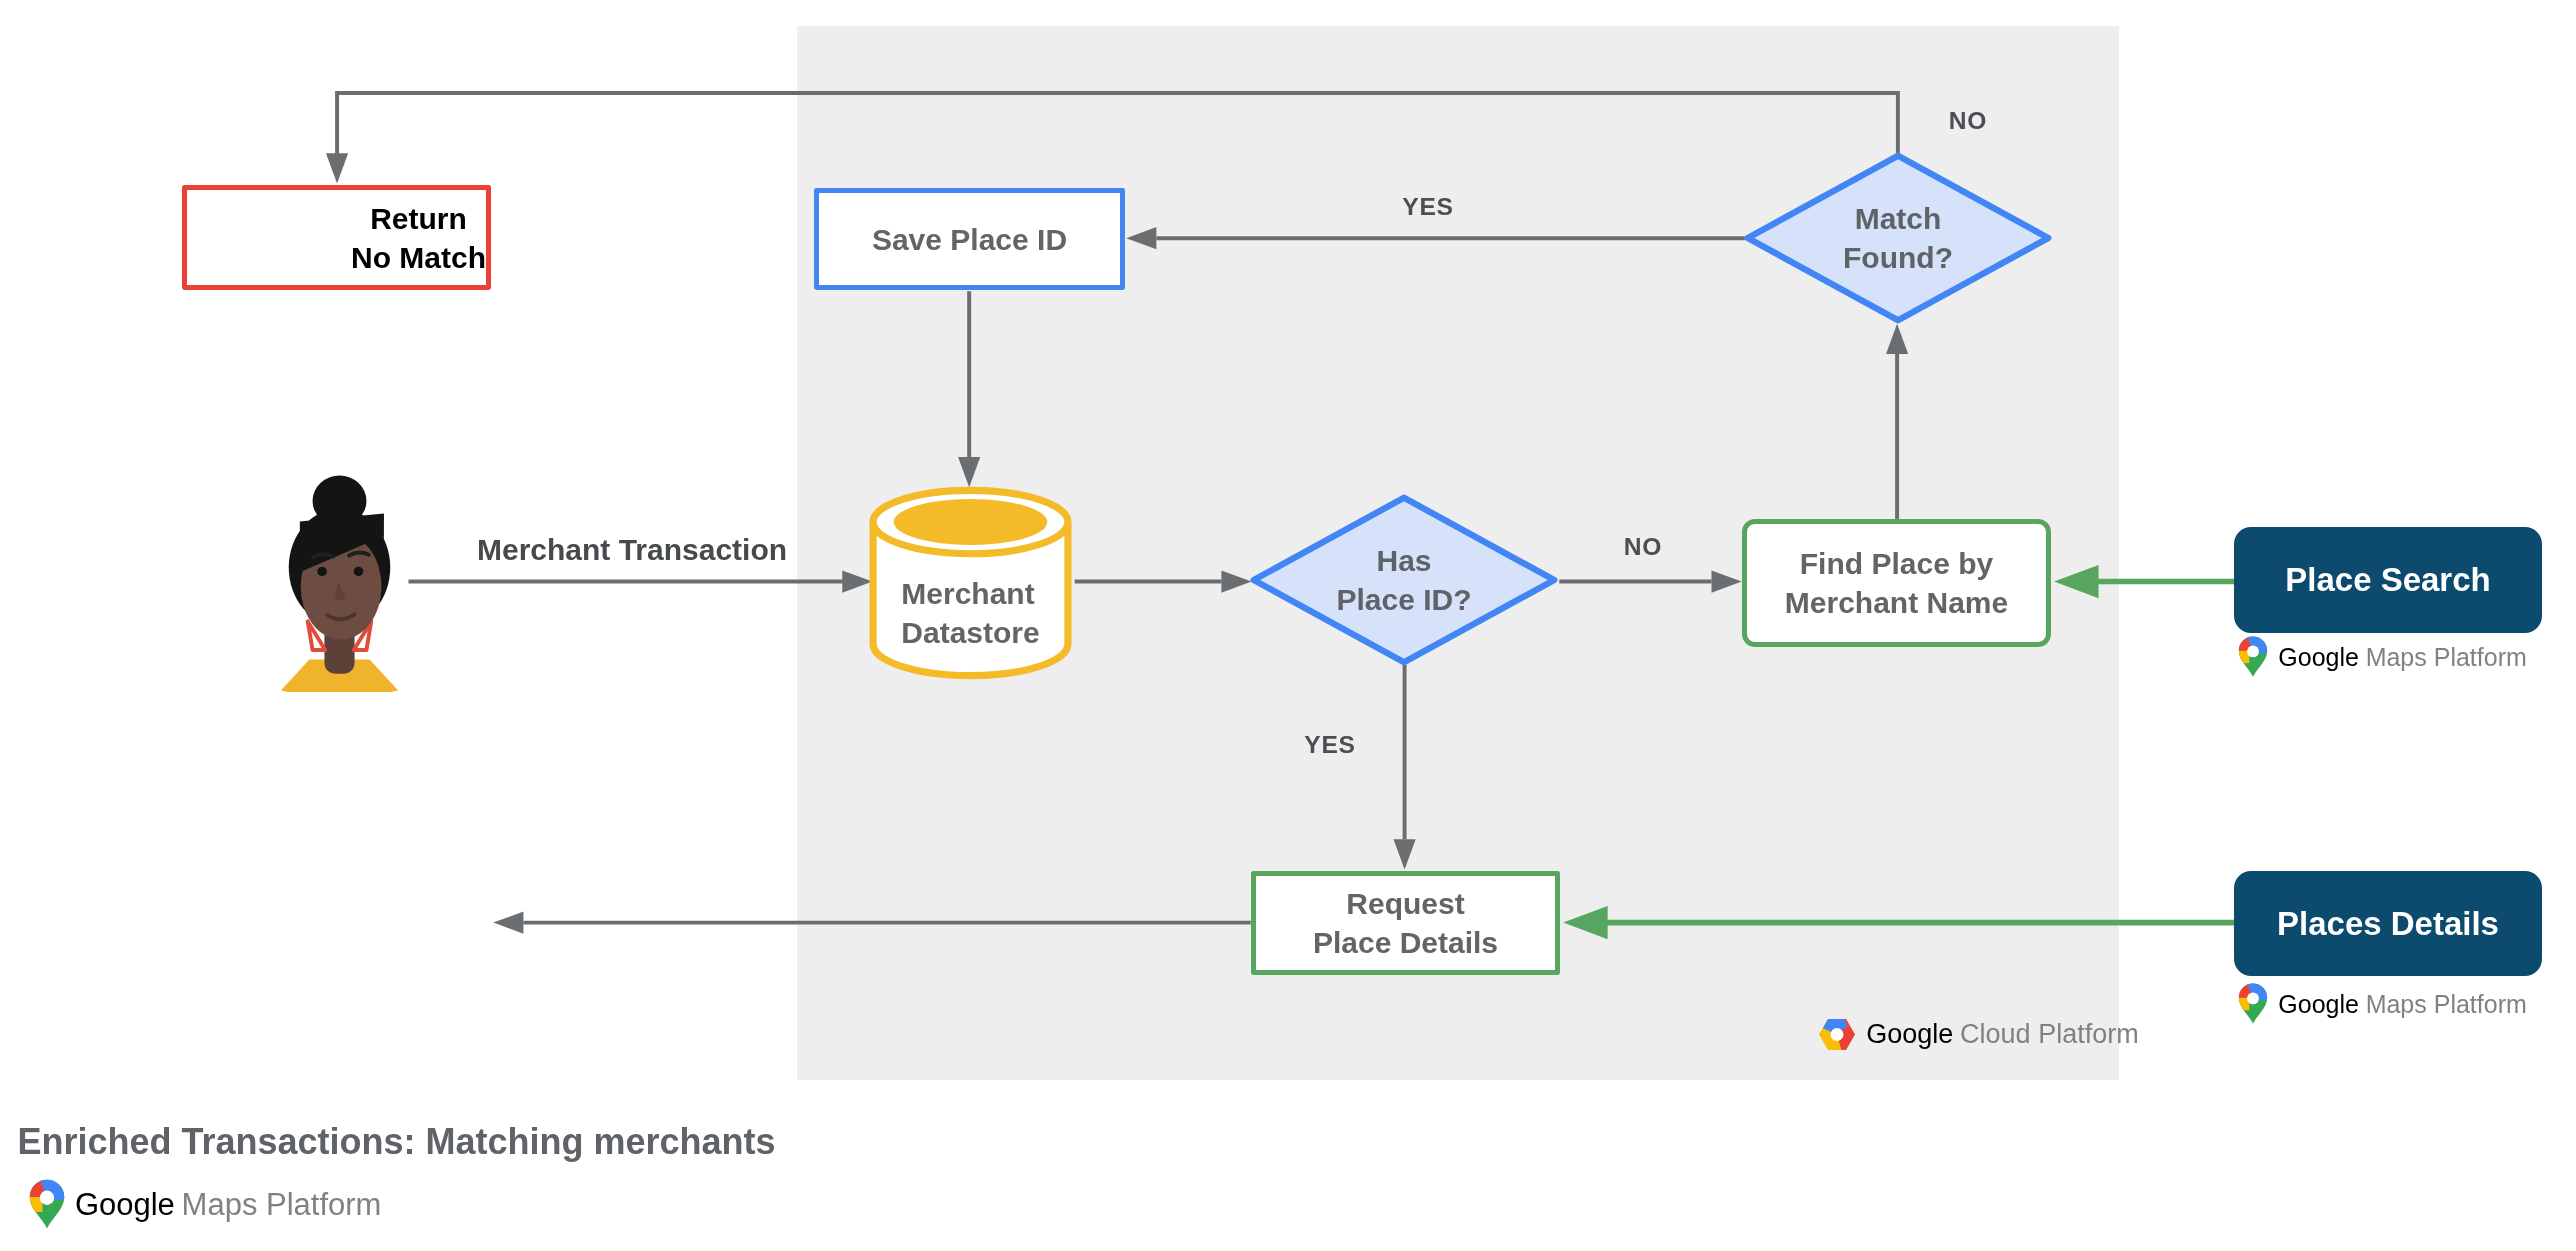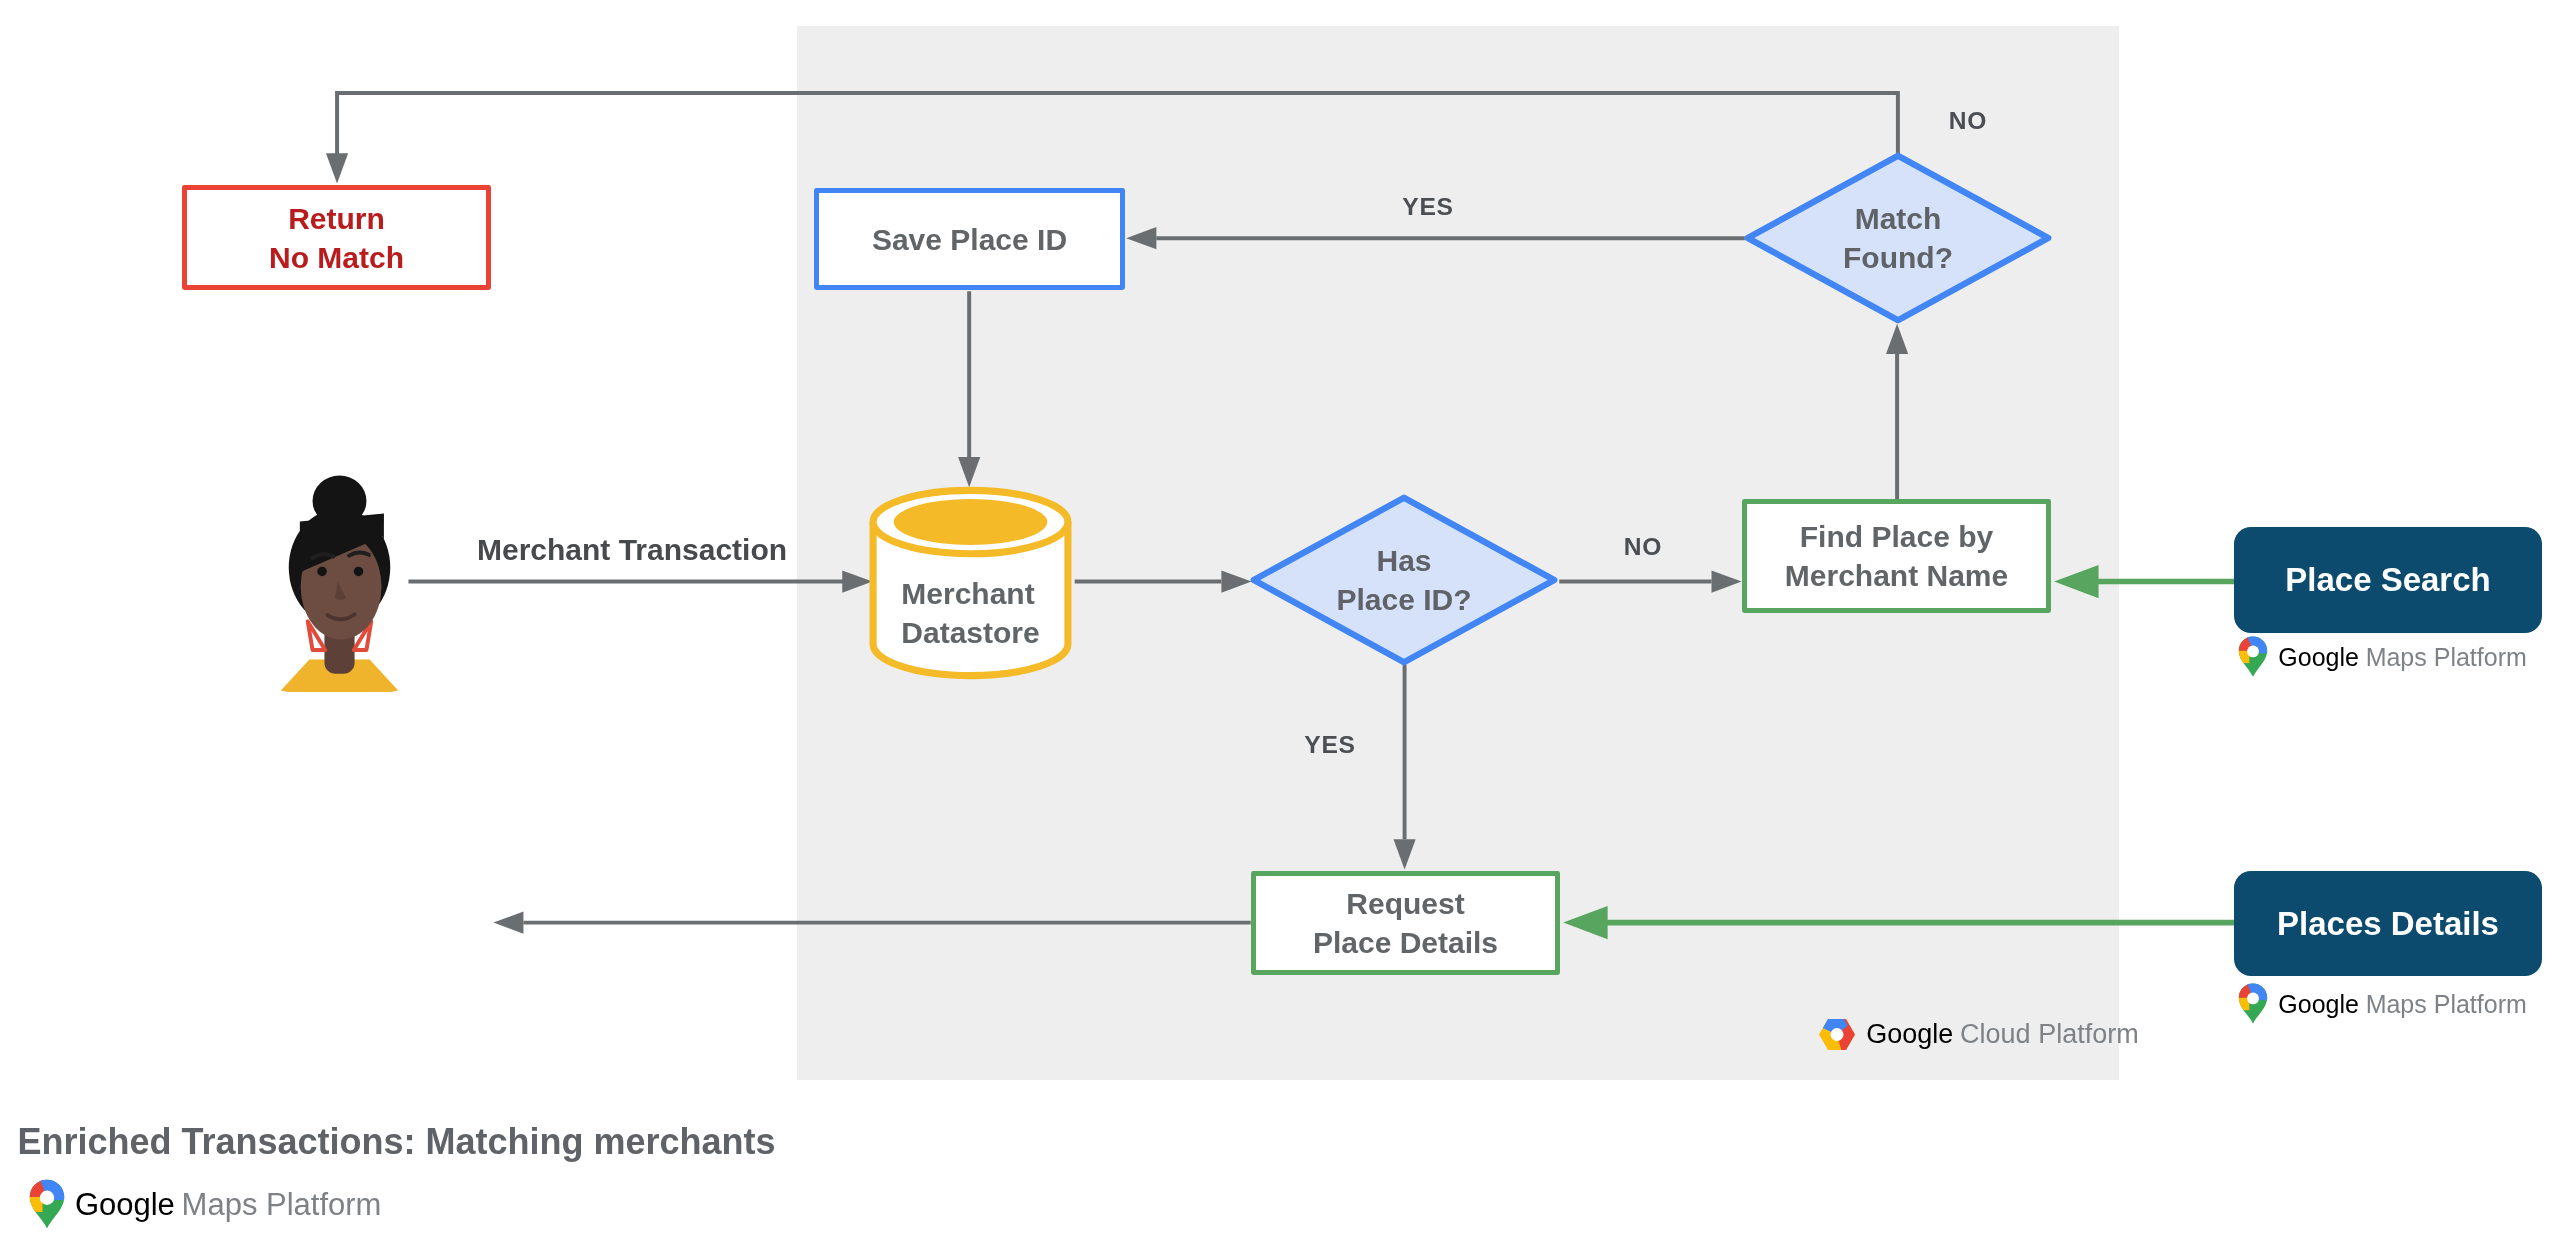--- a/index.html
+++ b/index.html
@@ -8,21 +8,21 @@
     font-family:"Liberation Sans","DejaVu Sans",sans-serif;
   }
   .panel{position:absolute;left:797px;top:26px;width:1322px;height:1054px;background:#EEEEEE;}
   svg.edges{position:absolute;left:0;top:0;z-index:2;}
   .node{
     position:absolute;z-index:3;box-sizing:border-box;background:#ffffff;
     display:flex;align-items:center;justify-content:center;text-align:center;
     font-weight:bold;font-size:30px;line-height:1.3;white-space:pre-line;
     color:#616568;border:5.6px solid transparent;border-radius:2.4px;
   }
-  .node.red-border{border-color:#EA4335;color:#b91c1c;}
+  .node.red-border{border-color:#EA4335;color:#000000;justify-content:flex-end;}
   .node.blue-border{border-color:#4285F4;}
   .node.green-border{border-color:#57A55E;}
   .node.yellow-border{border-color:#F4BA28;color:#474A4D;}
   .api-box{
     position:absolute;z-index:3;box-sizing:border-box;background:#0c4a6e;border-radius:17px;
     display:flex;align-items:center;justify-content:center;text-align:center;
     font-weight:bold;font-size:33px;color:#ffffff;white-space:pre-line;
   }
   .diamond{position:absolute;z-index:3;}
   .diamond .shape{position:absolute;left:0;top:0;}
@@ -126,21 +126,21 @@
   </div>
 
   <div class="diamond" style="left:1248px;top:493px;width:312px;height:174px;">
     <svg class="shape" width="312" height="174" viewBox="0 0 394 220">
       <polygon points="197,6 387,110 197,214 7,110" fill="#D6E2FA" stroke="#4285F4" stroke-width="8" stroke-linejoin="round"></polygon>
     </svg>
     <div class="dtext">Has
 Place ID?</div>
   </div>
 
-  <div class="node green-border" style="left:1742px;top:499px;width:309px;height:114px;">
+  <div class="node green-border" style="left:1742px;top:519px;width:309px;height:128px;border-radius:13px;">
     <span>Find Place by
 Merchant Name</span>
   </div>
 
   <div class="api-box" style="left:2234px;top:527px;width:308px;height:106px;">
     <span>Place Search</span>
   </div>
 
   <div class="node green-border" style="left:1251px;top:871px;width:309px;height:104px;">
     <span>Request

